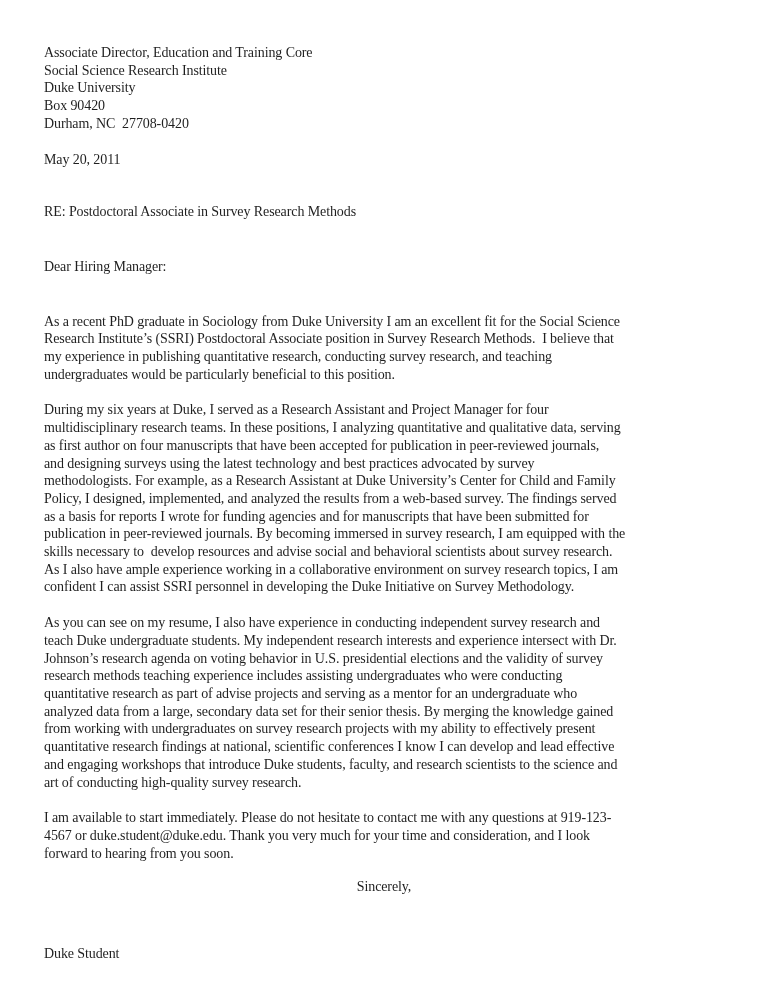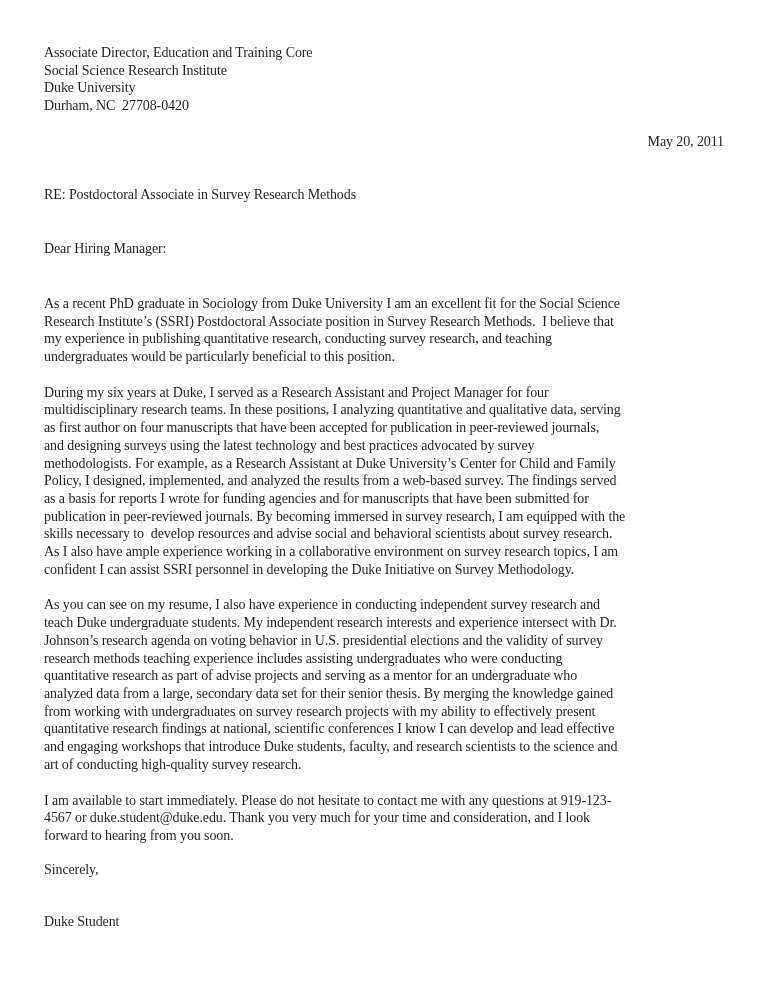--- a/index.html
+++ b/index.html
@@ -22,46 +22,47 @@
     color: #1f1f1f;
   }
   .line {
     white-space: pre;
   }
   .address {
     margin-bottom: 18px;
   }
   .date {
     margin-bottom: 35px;
-    text-align: right;
   }
   .subject {
     margin-bottom: 37px;
   }
   .salutation {
     margin-bottom: 37px;
   }
   .para {
     margin-bottom: 18px;
   }
   .paragraphs .para:last-child {
     margin-bottom: 16px;
   }
   .closing {
-    margin-bottom: 35px;
+    margin-bottom: 49px;
+    text-align: center;
   }
 </style>
 </head>
 <body>
 
 <div class="page">
   <div class="address">
       <div class="line">Associate Director, Education and Training Core</div>
       <div class="line">Social Science Research Institute</div>
       <div class="line">Duke University</div>
+      <div class="line">Box 90420</div>
       <div class="line">Durham, NC  27708-0420</div>
     </div>
   <div class="line date">May 20, 2011</div>
   <div class="line subject">RE: Postdoctoral Associate in Survey Research Methods</div>
   <div class="line salutation">Dear Hiring Manager:</div>
   <div class="paragraphs">
       <div class="para">
         <div class="line">As a recent PhD graduate in Sociology from Duke University I am an excellent fit for the Social Science</div>
         <div class="line">Research Institute’s (SSRI) Postdoctoral Associate position in Survey Research Methods.  I believe that</div>
         <div class="line">my experience in publishing quantitative research, conducting survey research, and teaching</div>

